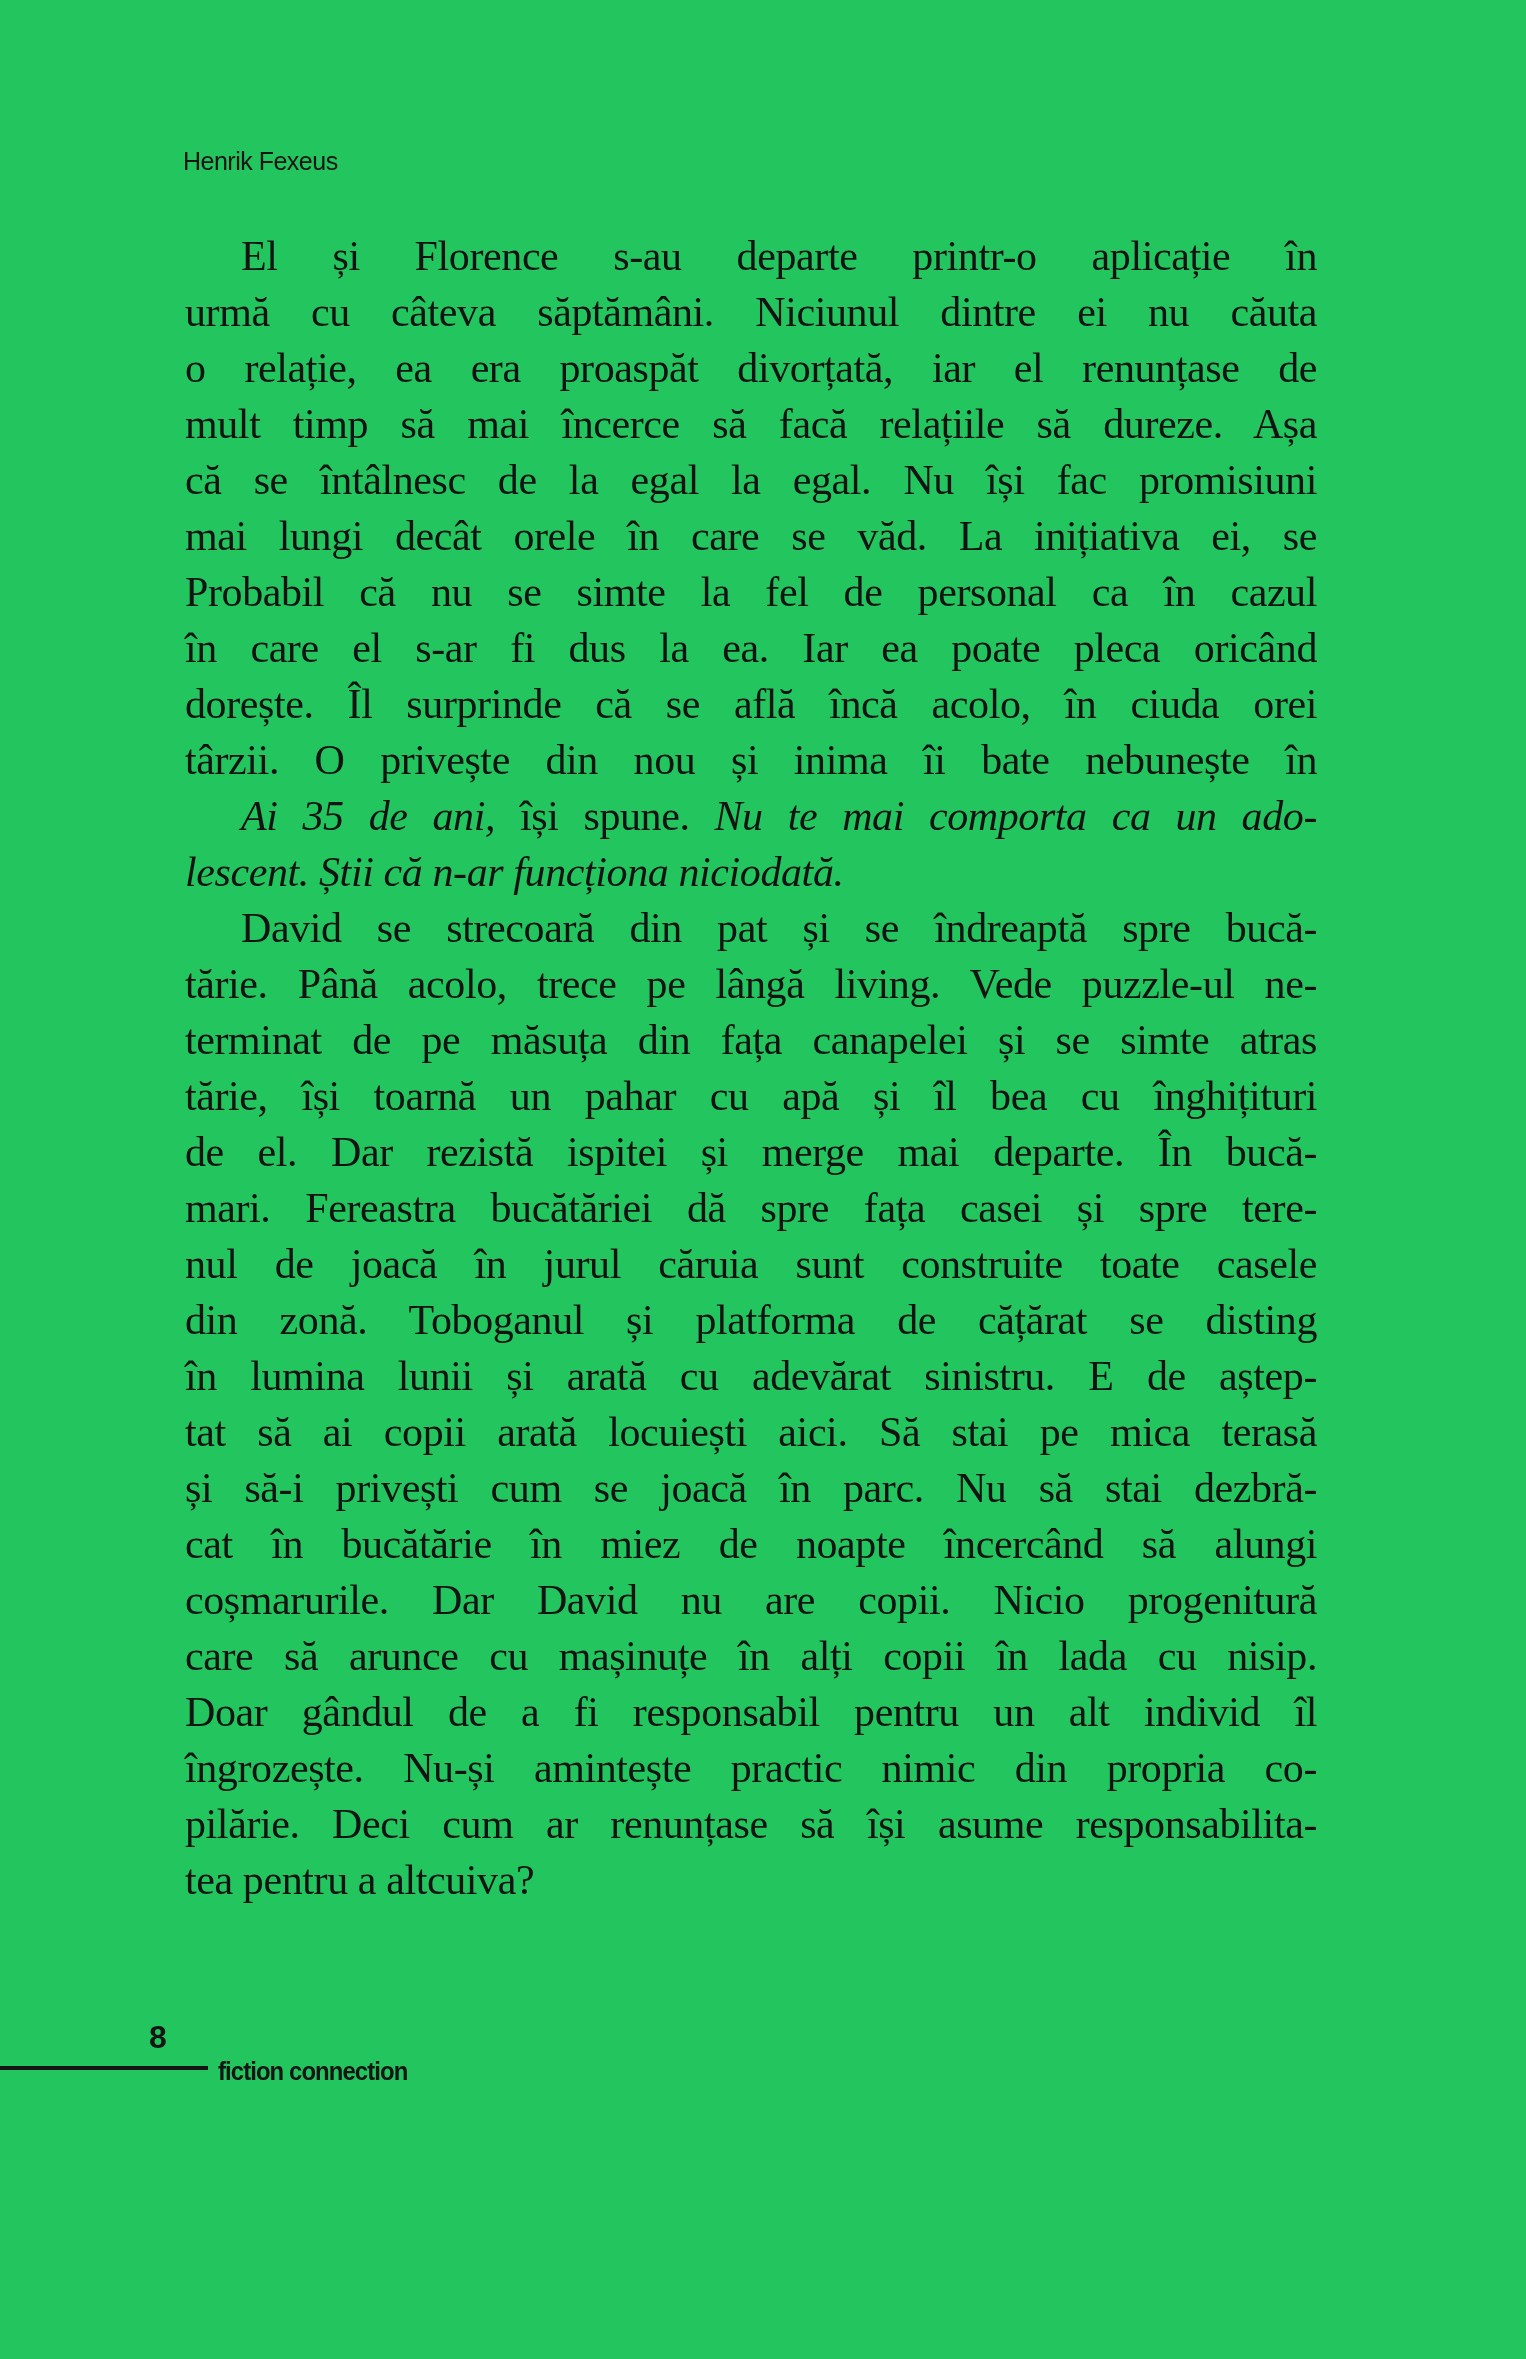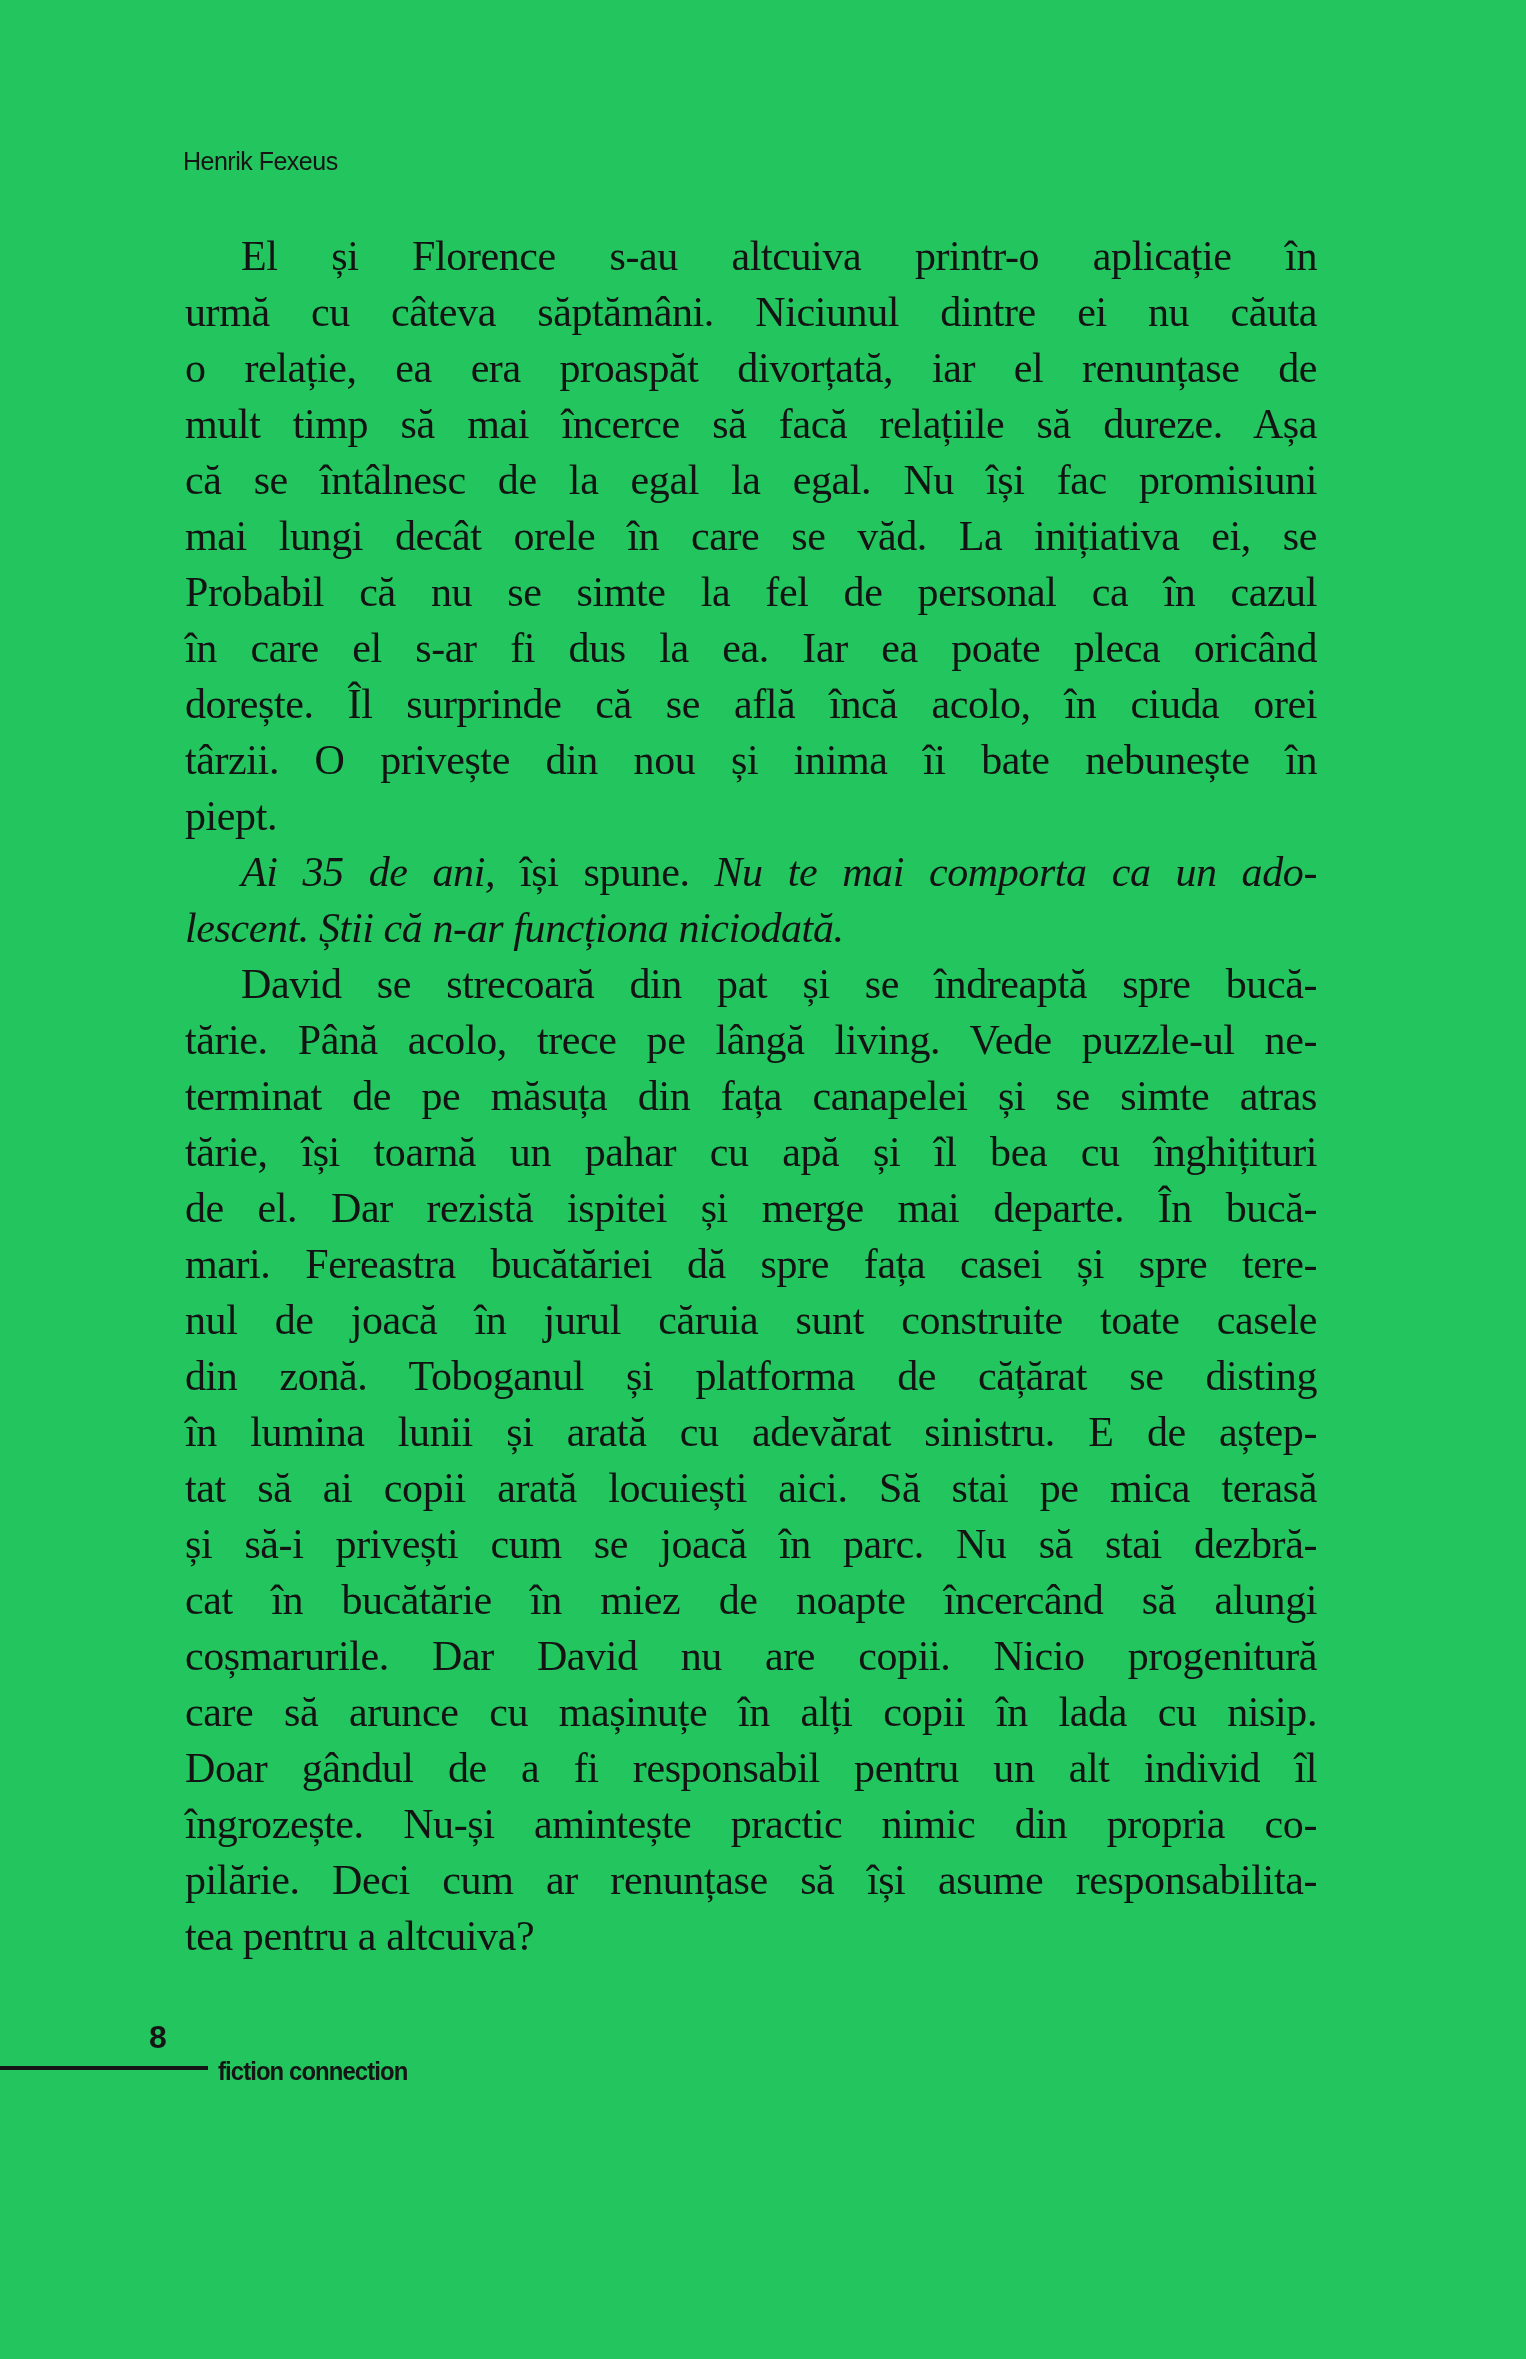--- a/index.html
+++ b/index.html
@@ -83,31 +83,30 @@
 </head>
 <body>
 
 <div class="page">
 
   <div class="running-header">Henrik Fexeus</div>
 
   <div class="text-block">
 
     <div>
-      <div class="line indent">El și Florence s-au altcuiva printr-o aplicație în</div>
+      <div class="line indent">El și Florence s-au departe printr-o aplicație în</div>
       <div class="line">urmă cu câteva săptămâni. Niciunul dintre ei nu căuta</div>
       <div class="line">o relație, ea era proaspăt divorțată, iar el renunțase de</div>
       <div class="line">mult timp să mai încerce să facă relațiile să dureze. Așa</div>
       <div class="line">că se întâlnesc de la egal la egal. Nu își fac promisiuni</div>
       <div class="line">mai lungi decât orele în care se văd. La inițiativa ei, se</div>
       <div class="line">Probabil că nu se simte la fel de personal ca în cazul</div>
       <div class="line">în care el s-ar fi dus la ea. Iar ea poate pleca oricând</div>
       <div class="line">dorește. Îl surprinde că se află încă acolo, în ciuda orei</div>
       <div class="line">târzii. O privește din nou și inima îi bate nebunește în</div>
-      <div class="line para-end">piept.</div>
     </div>
 
     <div>
       <div class="line indent">
         <span class="it">Ai 35 de ani,</span><span> își spune. </span><span class="it">Nu te mai comporta ca un ado-</span>
       </div>
       <div class="line para-end it">lescent. Știi că n-ar funcționa niciodată.</div>
     </div>
 
     <div>

